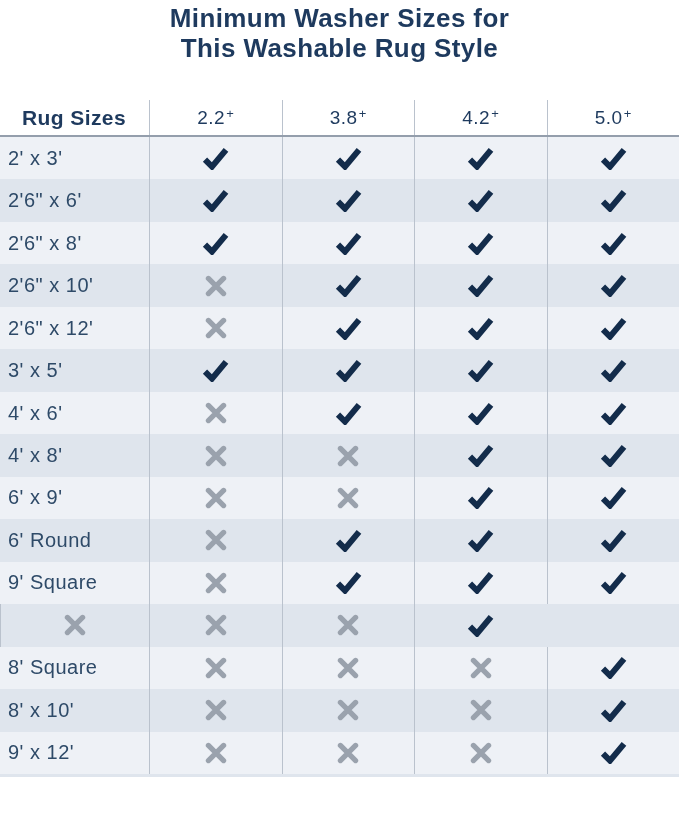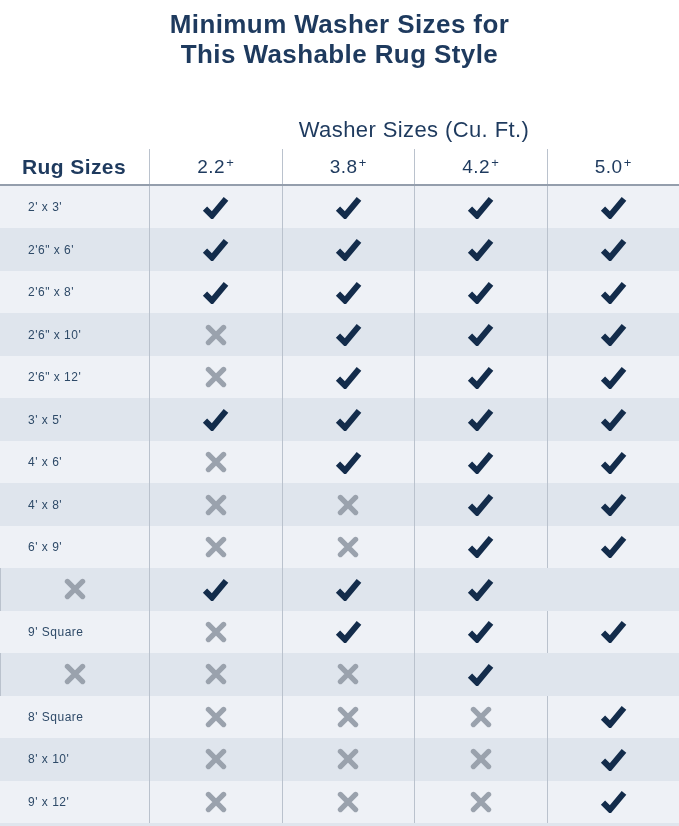--- a/index.html
+++ b/index.html
@@ -14,21 +14,21 @@
     --pageBg: #ffffff;
   }
   * { margin:0; padding:0; box-sizing:border-box; }
   html,body { background:#fff; }
   .page {
     width:679px; height:826px; background:var(--pageBg);
     font-family:"Liberation Sans", sans-serif;
     overflow:hidden; position:relative;
   }
   .title {
-    height:100px; padding-top:9px; text-align:center;
+    height:100px; padding-top:3px; text-align:center;
     color:var(--navy); font-size:26px; line-height:30px;
     font-weight:600; letter-spacing:0.4px;
   }
   .title span { display:block; }
   .subtitle-row {
     height:49px; display:flex; align-items:flex-end; padding-bottom:6px;
   }
   .subtitle-spacer { width:149px; }
   .subtitle {
     flex:1; text-align:center; color:var(--navy);
@@ -46,39 +46,35 @@
     border-left:1px solid var(--line);
     display:flex; align-items:center; justify-content:center;
   }
   .col-h { color:var(--navy); font-size:19px; letter-spacing:0.5px; }
   .col-h .sup { font-size:13px; position:relative; top:-4px; margin-left:1px; }
   .body { height:637px; display:flex; flex-direction:column; }
   .row { flex:1; display:grid; grid-template-columns:149px 1fr 1fr 1fr 1fr; }
   .row.light { background:var(--rowLight); }
   .row.dark { background:var(--rowDark); }
   .label-cell {
-    display:flex; align-items:center; padding-left:28px;
-    color:var(--label); font-size:12px; letter-spacing:0.5px;
+    display:flex; align-items:center; padding-left:8px;
+    color:var(--label); font-size:20px; letter-spacing:0.5px;
   }
   .icon { display:flex; align-items:center; justify-content:center; }
   .bottom-strip { height:3px; background:var(--rowDark); }
 </style>
 </head>
 <body>
 
 <div class="page">
   <div class="title">
     <span>Minimum Washer Sizes for</span>
     <span>This Washable Rug Style</span>
   </div>
 
-  <div class="subtitle-row">
-    <div class="subtitle-spacer"></div>
-    <div class="subtitle">Washer Sizes (Cu. Ft.)</div>
-  </div>
 
   <div class="header-row">
     <div class="label-h">Rug Sizes</div>
 
   <div class="cell col-h">
         <span>2.2</span>
         <span class="sup">+</span>
       </div>
       <div class="cell col-h">
         <span>3.8</span>
@@ -369,20 +365,21 @@
 </div>
         <div class="cell">
   <span class="icon">
     <svg width="27" height="23" viewBox="0 0 27 23" aria-hidden="true">
       <path d="M3 12.6 L10 19.6 L24 2.8" fill="none" stroke="var(--check)" stroke-width="6" stroke-linejoin="miter" stroke-linecap="butt"></path>
     </svg>
   </span>
 </div>
       </div>
       <div class="row dark">
+        <div class="label-cell">6' Round</div>
         <div class="cell">
   <span class="icon">
     <svg width="22" height="22" viewBox="0 0 22 22" aria-hidden="true">
       <path d="M3.4 3.4 L18.6 18.6 M18.6 3.4 L3.4 18.6" fill="none" stroke="var(--xmark)" stroke-width="5.2" stroke-linecap="round"></path>
     </svg>
   </span>
 </div>
         <div class="cell">
   <span class="icon">
     <svg width="27" height="23" viewBox="0 0 27 23" aria-hidden="true">

